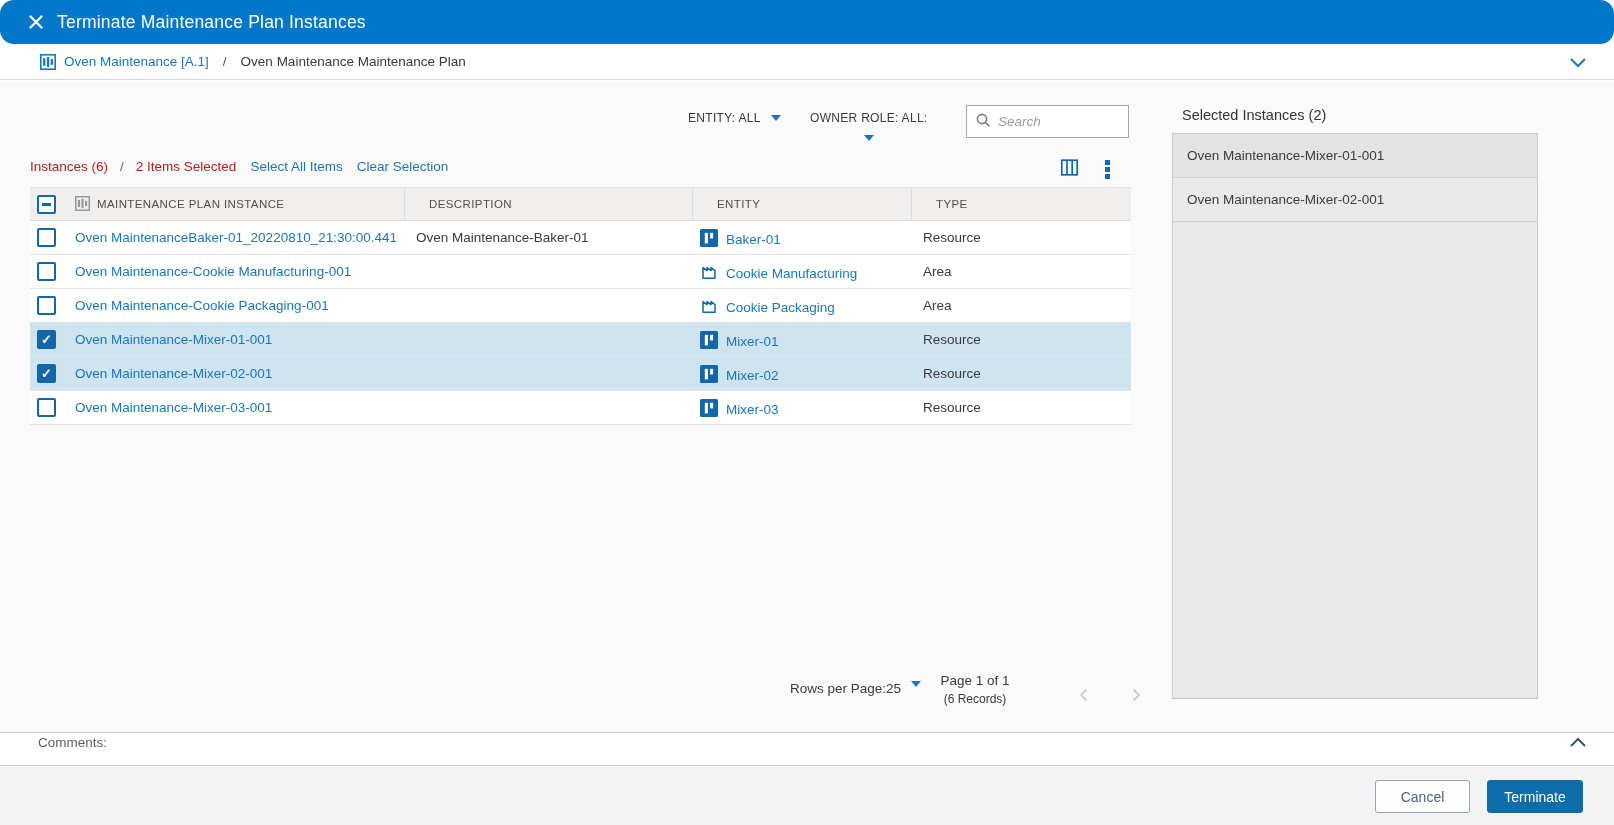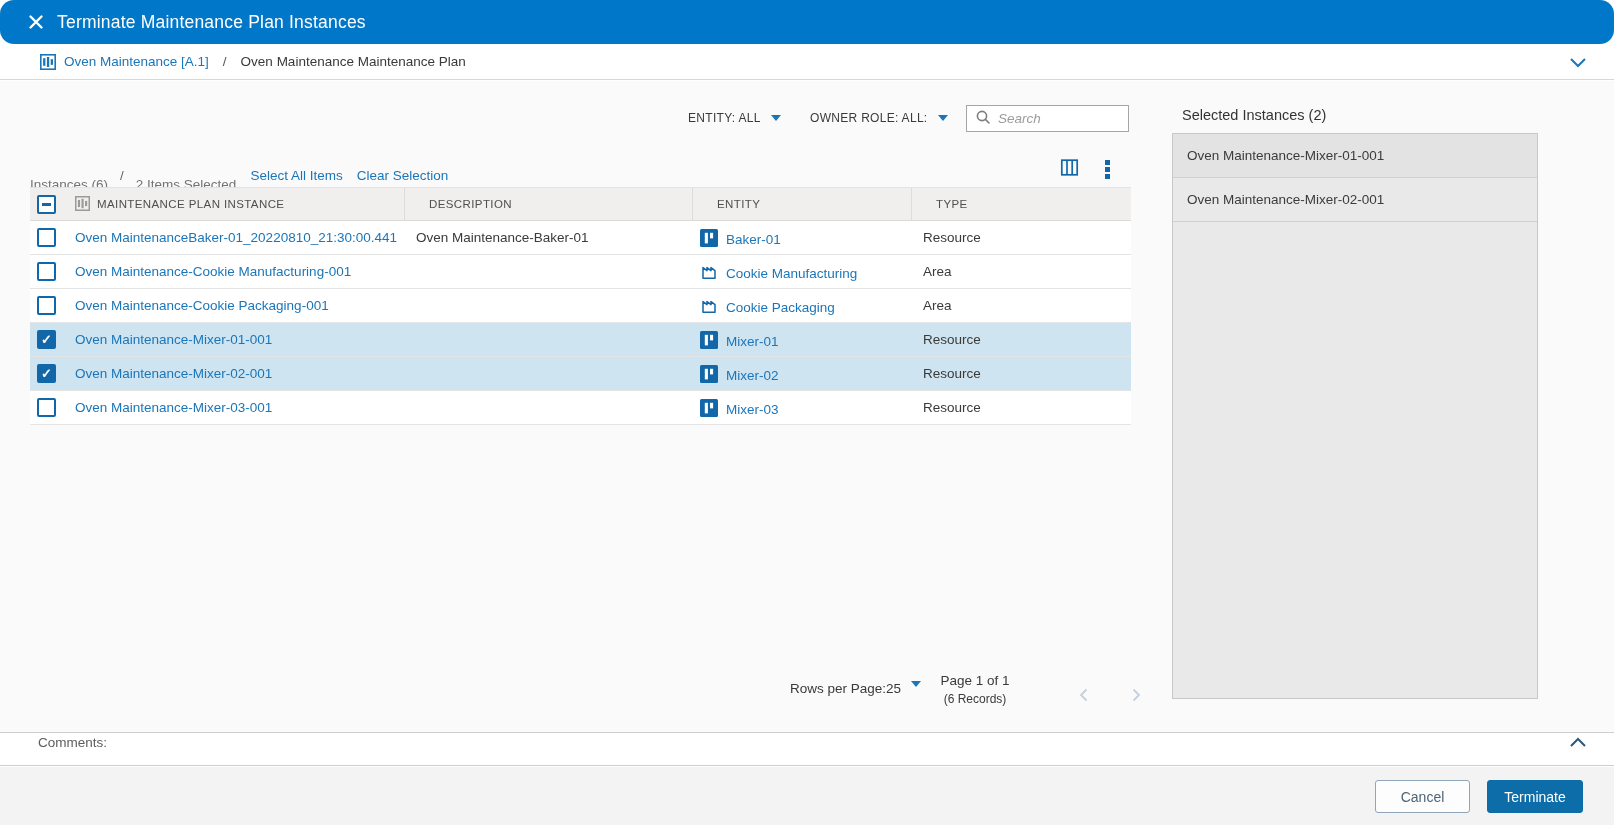--- a/index.html
+++ b/index.html
@@ -23,32 +23,32 @@
   .crumb .current { color:#3a3a3a; }
   .crumbbar .expander { margin-left:auto; display:flex; cursor:pointer; }
 
   
   .content { position:absolute; top:81px; left:0; width:100%; height:651px; background:#fafafa; }
 
   
   .filter { position:absolute; display:flex; align-items:center; gap:10px; font-size:12px;
             color:#3a3a3a; letter-spacing:.3px; cursor:pointer; }
   .filter-entity { left:688px; top:30px; }
-  .filter-owner  { left:810px; top:30px; }
+  .filter-owner  { left:810px; top:30px;flex-direction:column; }
   .caret-down { width:0; height:0; border-left:5.5px solid transparent; border-right:5.5px solid transparent;
                 border-top:6.5px solid #1b76b9; display:inline-block; }
-  .search-box { position:absolute; left:966px; top:24px; width:163px; height:27px; background:#fff;
+  .search-box { position:absolute; left:966px; top:24px; width:163px; height:33px; background:#fff;
                 border:1px solid #a6a6a6; display:flex; align-items:center; padding:0 8px; gap:7px; }
   .search-box input { border:none; outline:none; width:100%; font-size:13.5px; color:#3a3a3a;
                       font-family:"Liberation Sans", sans-serif; background:transparent; }
   .search-box input::placeholder { color:#9b9b9b; font-style:italic; }
 
   
   .list-toolbar { position:absolute; left:30px; top:78px; display:flex; align-items:center; gap:14px; font-size:13.5px; }
-  .list-toolbar .plain { color:#737373;margin-top:18px; }
+  .list-toolbar .plain { color:#b91c1c; }
   .list-toolbar .slash { color:#666; margin:0 -2px; }
   .list-toolbar a { color:#1b76b9; text-decoration:none; cursor:pointer; }
   .grid-icons { position:absolute; top:77px; left:1060px; display:flex; align-items:center; gap:26px; }
   .kebab { display:flex; flex-direction:column; gap:2.5px; cursor:pointer; }
   .kebab span { width:4.5px; height:4.5px; background:#1167a8; display:block; }
 
   
   .table { position:absolute; left:30px; top:106px; width:1101px; }
   .trow, .thead { display:grid; grid-template-columns:38px 336px 288px 219px 220px; align-items:center; height:34px; }
   .thead { background:#f0efed; border-top:1px solid #e2e2e2; border-bottom:1px solid #dadada;

